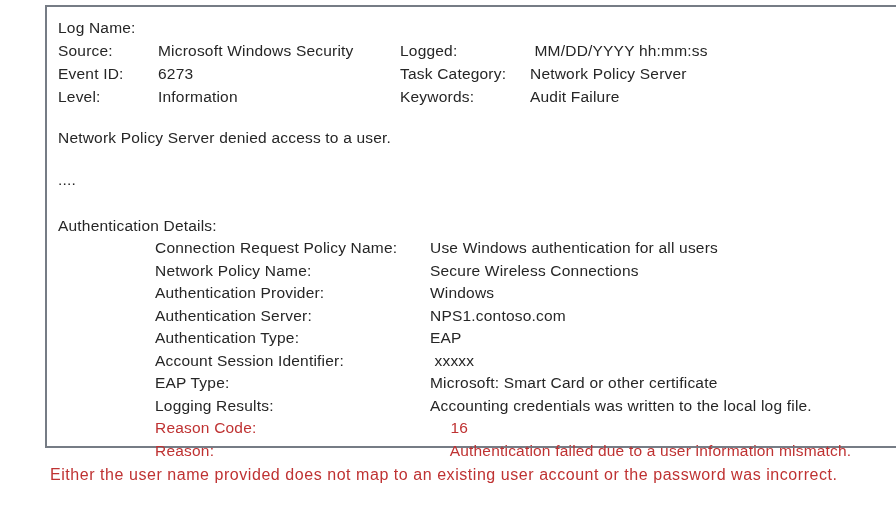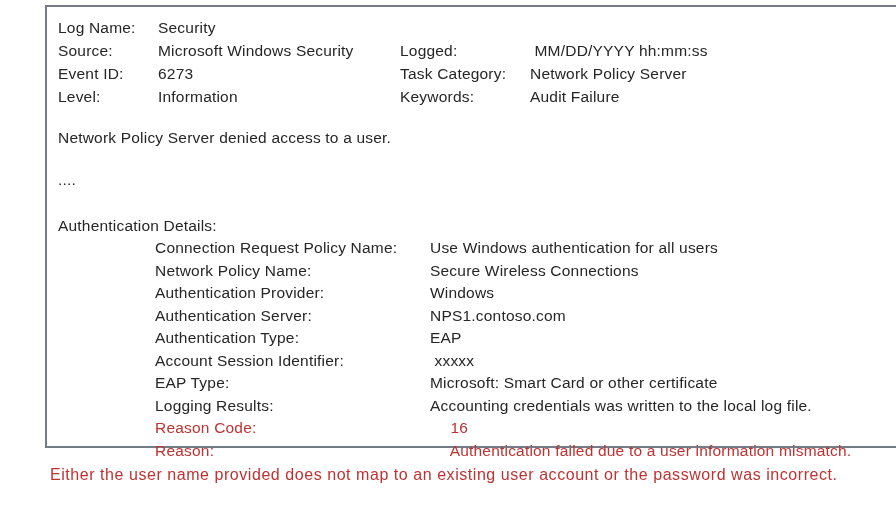--- a/index.html
+++ b/index.html
@@ -58,21 +58,20 @@
   }
 </style>
 </head>
 <body>
 
 <div class="frame">
 
   <div class="header">
     <div class="hrow">
       <span class="hlabel">Log Name:</span>
-      <span class="hvalue">Security</span>
       <span class="hlabel2"></span>
       <span class="hvalue2"></span>
     </div>
     <div class="hrow">
       <span class="hlabel">Source:</span>
       <span class="hvalue">Microsoft Windows Security</span>
       <span class="hlabel2">Logged:</span>
       <span class="hvalue2"> MM/DD/YYYY hh:mm:ss</span>
     </div>
     <div class="hrow">

